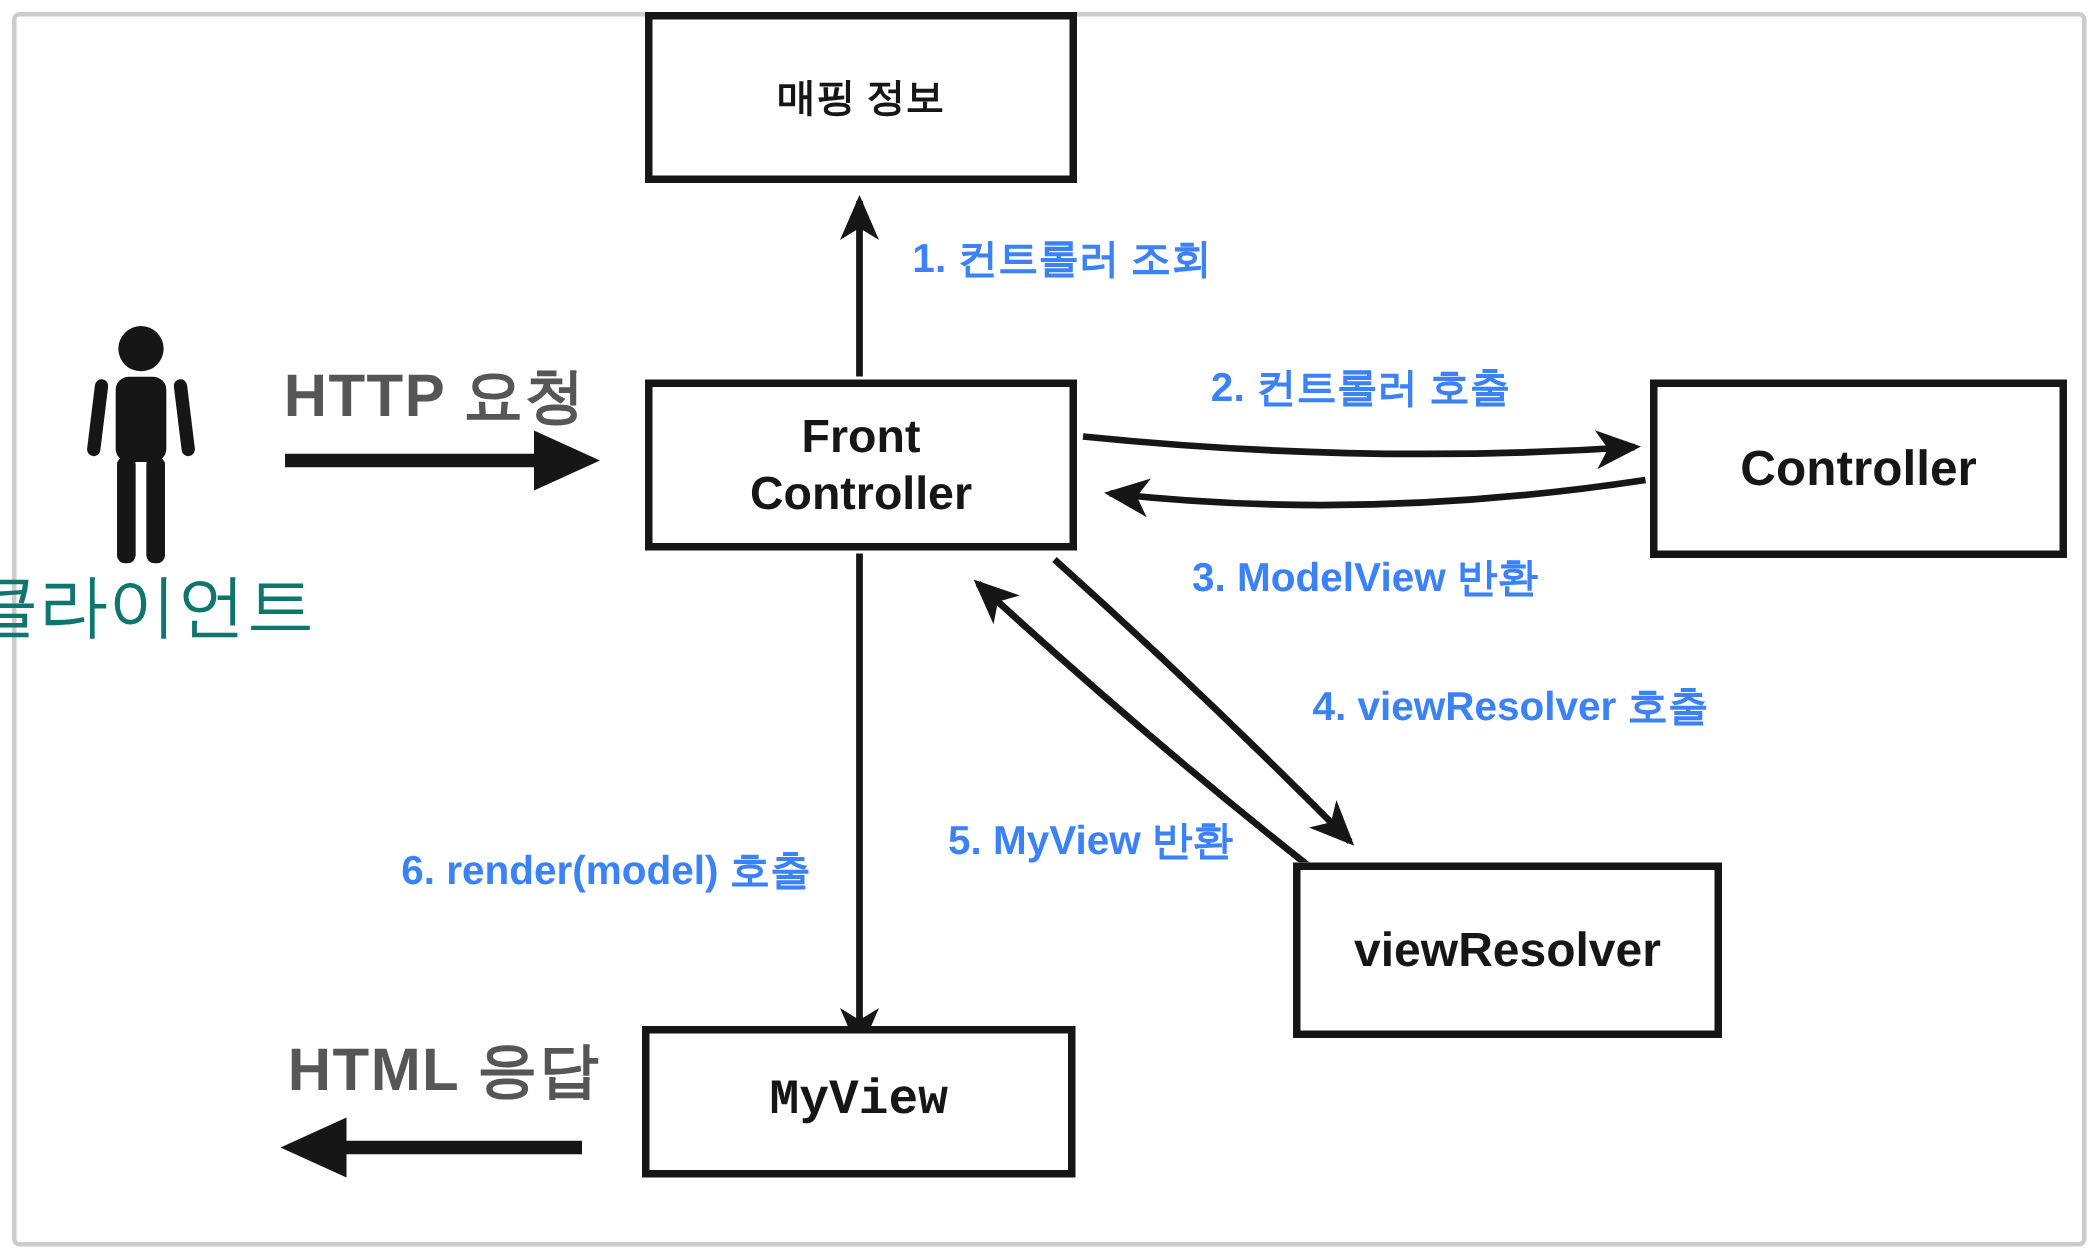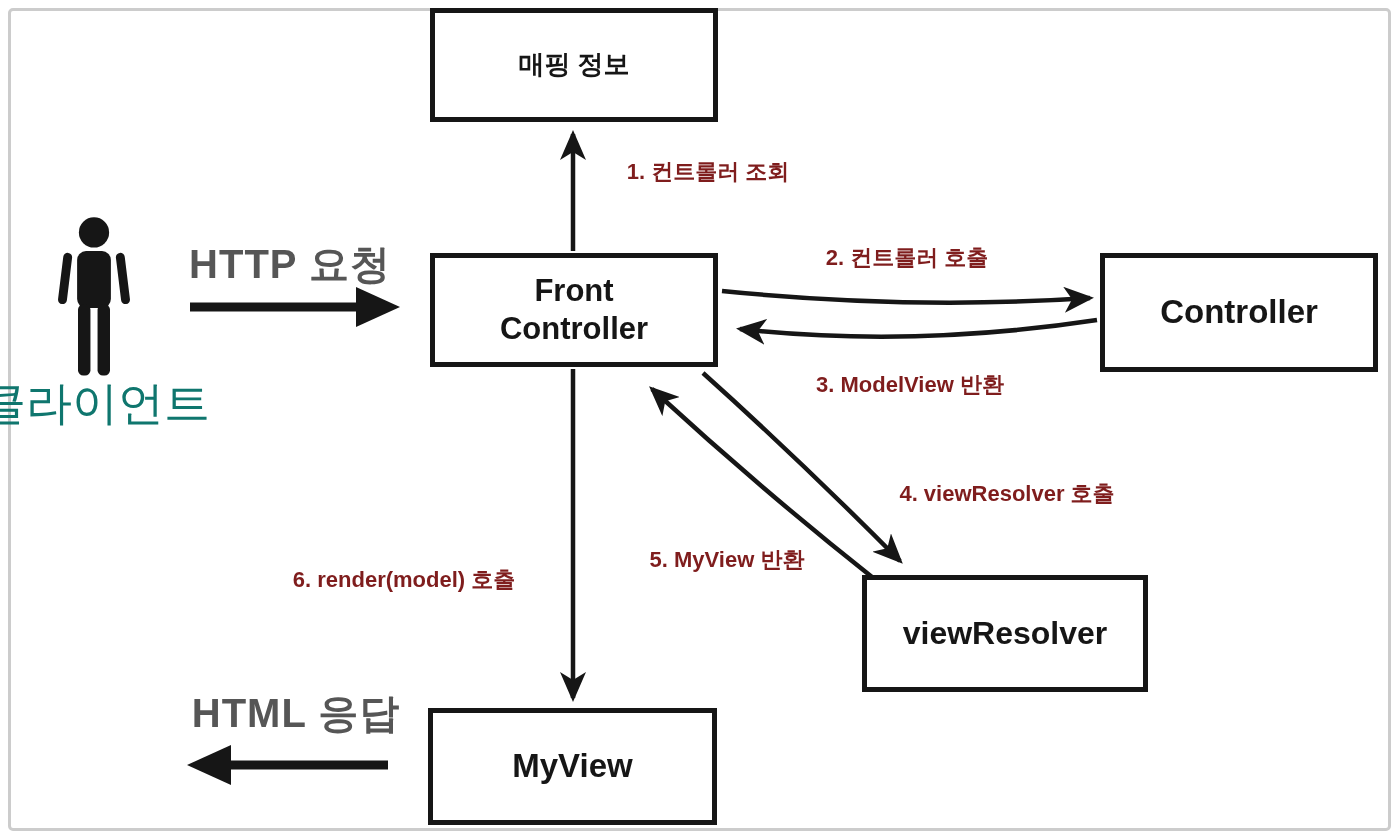--- a/index.html
+++ b/index.html
@@ -14,30 +14,30 @@
   .node{
     position:absolute;background:#ffffff;border:5px solid #161616;
     display:flex;align-items:center;justify-content:center;
     color:#161616;font-weight:bold;text-align:center;box-sizing:border-box;
   }
   .node .node-label{white-space:pre-line;line-height:1.22;}
   #node-mapping-info   {left:430px;top:8px;  width:288px;height:114px;font-size:26px;}
   #node-front-controller{left:430px;top:253px;width:288px;height:114px;font-size:31px;}
   #node-controller     {left:1100px;top:253px;width:278px;height:119px;font-size:33px;}
   #node-view-resolver  {left:862px;top:575px;width:286px;height:117px;font-size:32px;}
-  #node-my-view        {left:428px;top:708px;width:289px;height:117px;font-size:33px;}
+  #node-my-view        {left:428px;top:684px;width:289px;height:101px;font-size:33px;font-family:Liberation Mono, monospace;}
 
   .step-label{
-    position:absolute;color:#7f1d1d;font-weight:bold;font-size:22px;
+    position:absolute;color:#3b82f6;font-weight:bold;font-size:27px;
     white-space:nowrap;transform:translate(-50%,-50%);
   }
   #step1{left:708px;top:172px;}
   #step2{left:907px;top:258px;}
   #step3{left:910px;top:385px;}
-  #step4{left:1007px;top:471px;margin-top:23px;}
+  #step4{left:1007px;top:471px;}
   #step5{left:727px;top:560px;}
   #step6{left:404px;top:580px;}
 
   .flow-label{
     position:absolute;color:#565656;font-size:40px;font-weight:bold;
     white-space:nowrap;transform:translate(-50%,-50%);letter-spacing:1px;
   }
   #flow-http{left:290px;top:264px;}
   #flow-html{left:296px;top:713px;}
 

